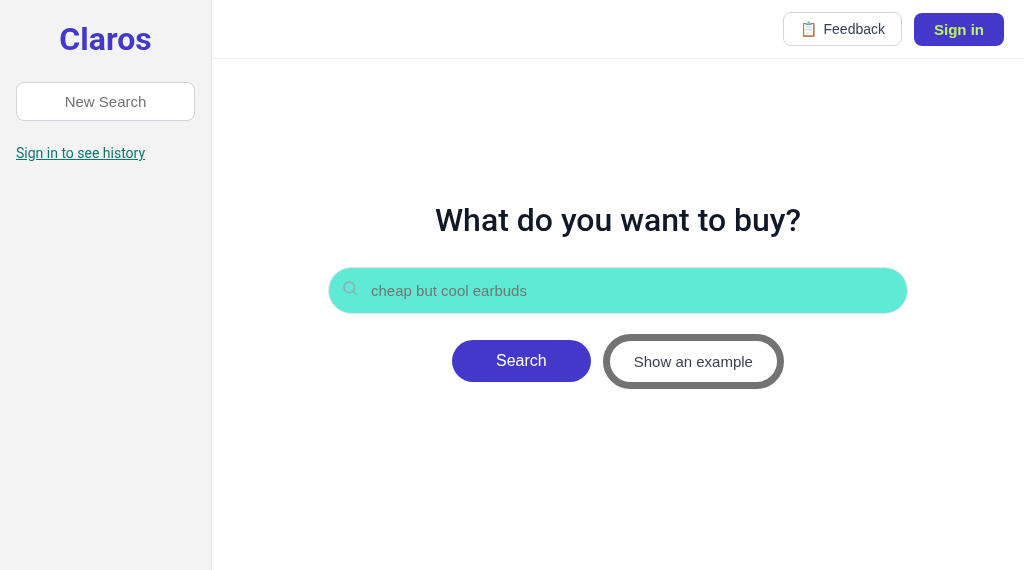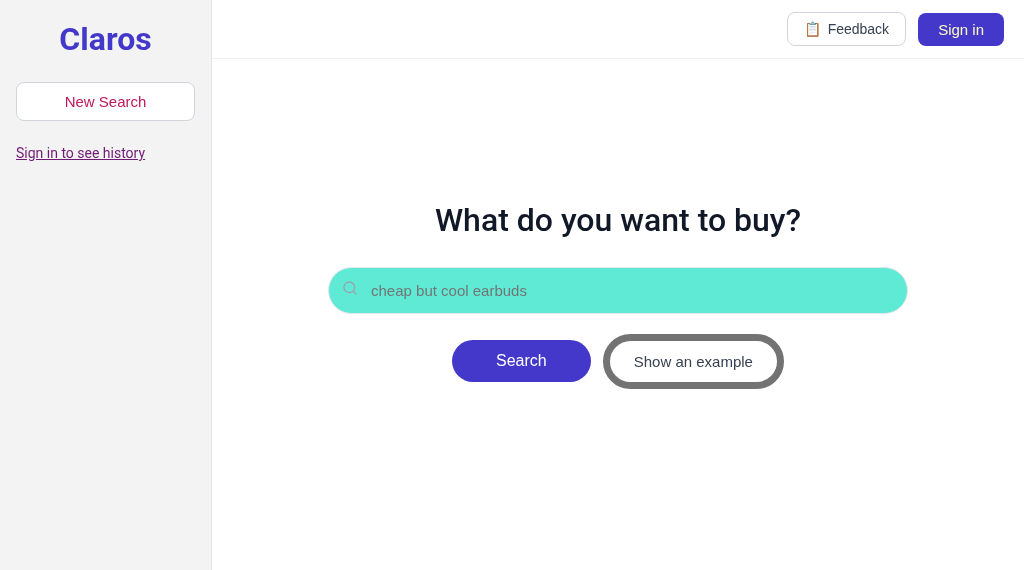--- a/index.html
+++ b/index.html
@@ -37,29 +37,29 @@
       align-self: center;
     }
 
     .new-search-btn {
       width: 100%;
       padding: 10px 16px;
       background: #fff;
       border: 1px solid #d1d5db;
       border-radius: 8px;
       font-size: 15px;
-      color: #be185d;
+      color: #737373;
       cursor: pointer;
       text-align: center;
       margin-bottom: 24px;
     }
 
     .sign-in-history {
       font-size: 14px;
-      color: #701a75;
+      color: #0f766e;
       text-decoration: underline;
       cursor: pointer;
       background: none;
       border: none;
       padding: 0;
     }
 
     
     .main {
       flex: 1;
@@ -91,25 +91,25 @@
       cursor: pointer;
     }
 
     .feedback-icon {
       font-size: 14px;
     }
 
     .sign-in-btn {
       padding: 8px 20px;
       background: #4338ca;
-      color: #fef9c3;
+      color: #bef264;
       border: none;
       border-radius: 8px;
       font-size: 15px;
-      font-weight: 400;
+      font-weight: 700;
       cursor: pointer;
     }
 
     
     .center-content {
       flex: 1;
       display: flex;
       flex-direction: column;
       align-items: center;
       justify-content: center;

